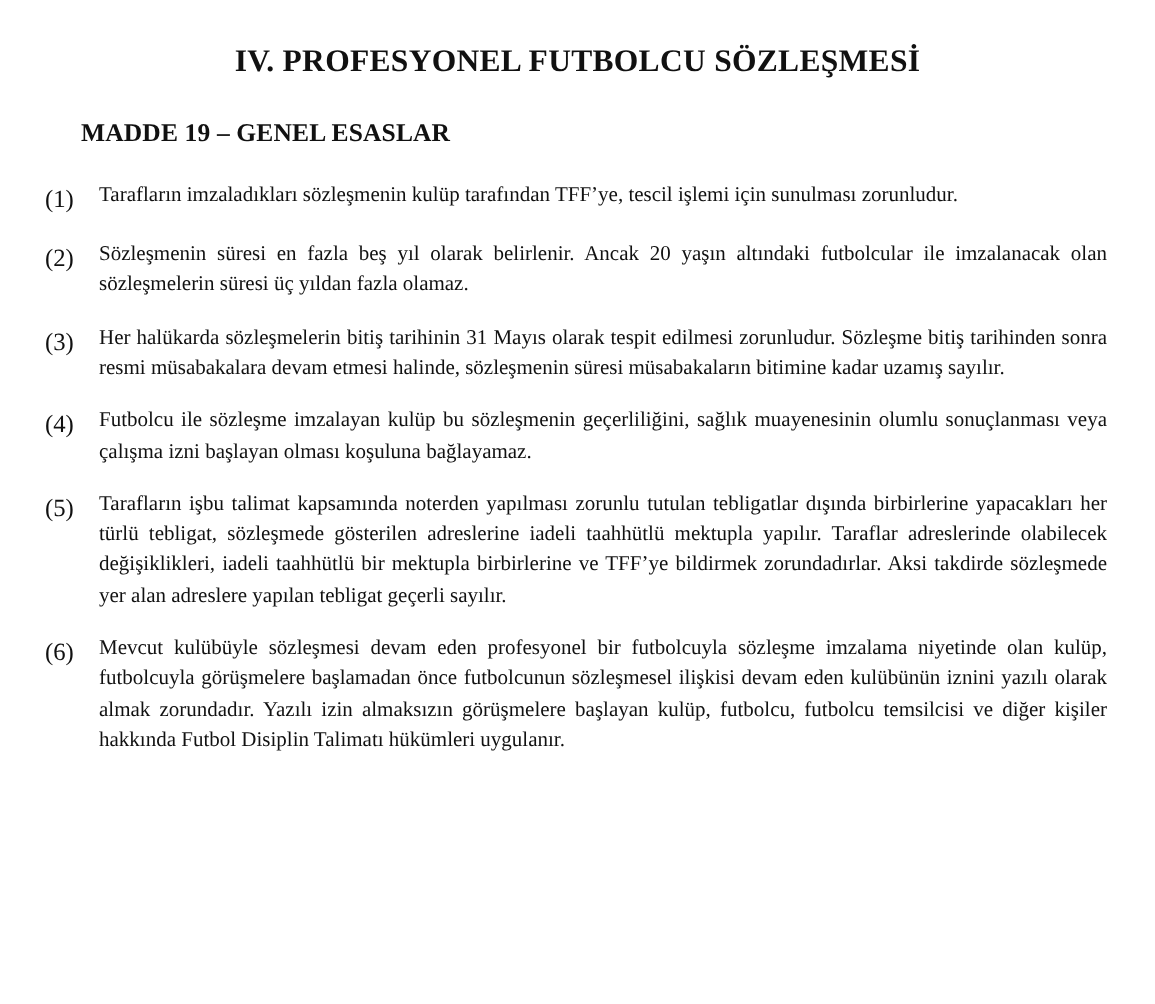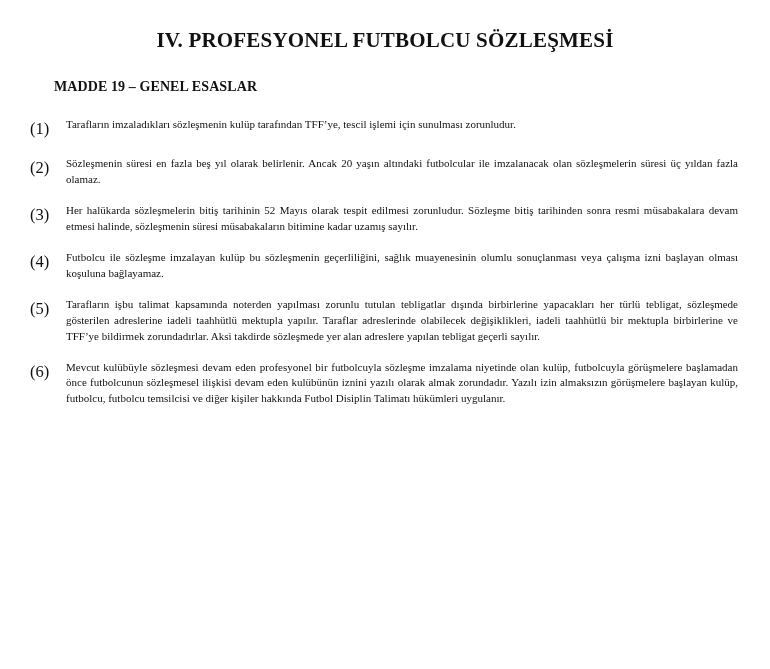--- a/index.html
+++ b/index.html
@@ -24,21 +24,21 @@
   .doc-title {
     text-align: center;
     font-weight: bold;
     font-size: 21px;
     letter-spacing: 0.2px;
     margin: 10px 0 0 0;
     line-height: 1.2;
   }
   .section-heading {
     font-weight: bold;
-    font-size: 14px;
+    font-size: 17px;
     margin: 26px 0 0 28px;
     letter-spacing: 0.1px;
   }
   .clauses {
     margin-top: 22px;
   }
   .clause {
     display: flex;
     align-items: flex-start;
     margin-bottom: 15px;
@@ -47,21 +47,21 @@
     width: 40px;
     flex: 0 0 40px;
     font-size: 16.5px;
     line-height: 1.45;
     text-align: left;
     padding-left: 4px;
     box-sizing: border-box;
   }
   .clause-text {
     flex: 1 1 auto;
-    font-size: 11px;
+    font-size: 14px;
     line-height: 1.45;
     text-align: justify;
     text-justify: inter-word;
     padding-right: 6px;
     hyphens: none;
     font-family: Liberation Serif, serif;
   }
   .clause.tight {
     margin-bottom: 14px;
   }
@@ -82,21 +82,21 @@
       <div class="clause-text">Tarafların imzaladıkları sözleşmenin kulüp tarafından TFF’ye, tescil işlemi için sunulması zorunludur.</div>
     </div>
 
     <div class="clause">
       <div class="clause-num">(2)</div>
       <div class="clause-text">Sözleşmenin süresi en fazla beş yıl olarak belirlenir. Ancak 20 yaşın altındaki futbolcular ile imzalanacak olan sözleşmelerin süresi üç yıldan fazla olamaz.</div>
     </div>
 
     <div class="clause">
       <div class="clause-num">(3)</div>
-      <div class="clause-text">Her halükarda sözleşmelerin bitiş tarihinin 52 Mayıs olarak tespit edilmesi zorunludur. Sözleşme bitiş tarihinden sonra resmi müsabakalara devam etmesi halinde, sözleşmenin süresi müsabakaların bitimine kadar uzamış sayılır.</div>
+      <div class="clause-text">Her halükarda sözleşmelerin bitiş tarihinin 31 Mayıs olarak tespit edilmesi zorunludur. Sözleşme bitiş tarihinden sonra resmi müsabakalara devam etmesi halinde, sözleşmenin süresi müsabakaların bitimine kadar uzamış sayılır.</div>
     </div>
 
     <div class="clause">
       <div class="clause-num">(4)</div>
       <div class="clause-text">Futbolcu ile sözleşme imzalayan kulüp bu sözleşmenin geçerliliğini, sağlık muayenesinin olumlu sonuçlanması veya çalışma izni başlayan olması koşuluna bağlayamaz.</div>
     </div>
 
     <div class="clause">
       <div class="clause-num">(5)</div>
       <div class="clause-text">Tarafların işbu talimat kapsamında noterden yapılması zorunlu tutulan tebligatlar dışında birbirlerine yapacakları her türlü tebligat, sözleşmede gösterilen adreslerine iadeli taahhütlü mektupla yapılır. Taraflar adreslerinde olabilecek değişiklikleri, iadeli taahhütlü bir mektupla birbirlerine ve TFF’ye bildirmek zorundadırlar. Aksi takdirde sözleşmede yer alan adreslere yapılan tebligat geçerli sayılır.</div>

